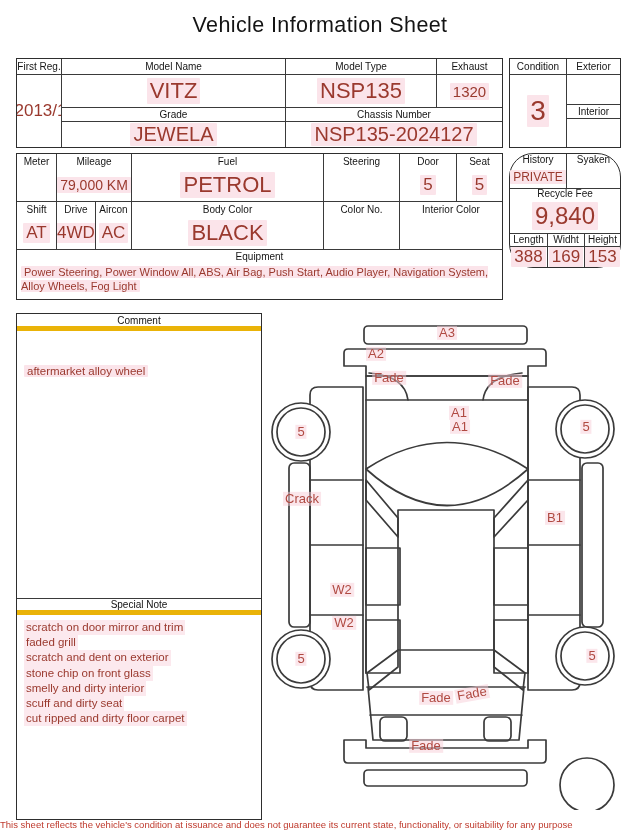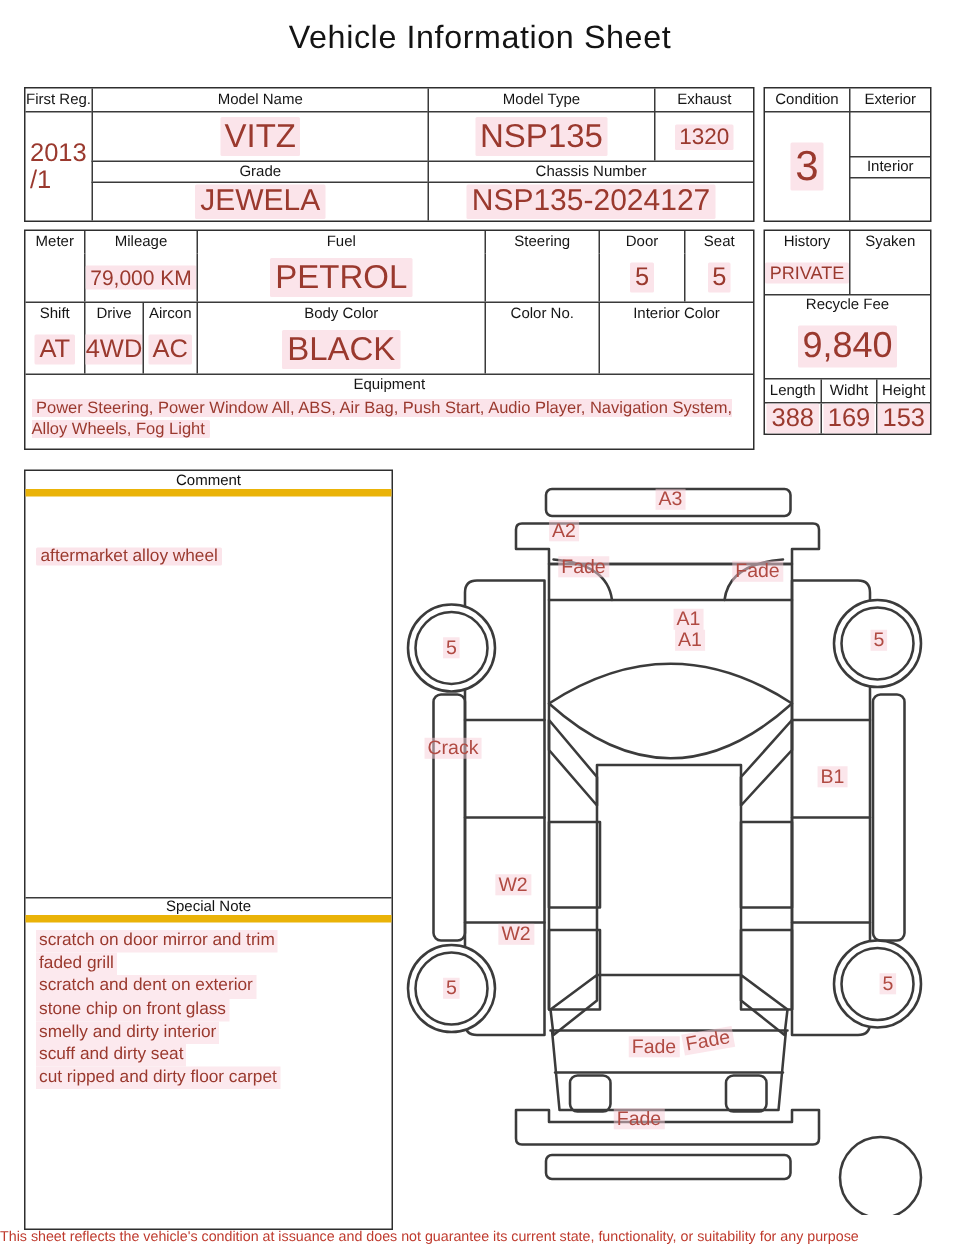--- a/index.html
+++ b/index.html
@@ -25,28 +25,28 @@
   .bt { border-top:1px solid #3a3a3a; }
   .row { display:flex; }
   .hl { background:#fbe4ea; padding:0 3px; border-radius:1px; }
   .f28{font-size:28px} .f24{font-size:24px} .f22{font-size:22px} .f21{font-size:15px}
   .f20{font-size:20px} .f17{font-size:17px} .f14{font-size:14px} .f12{font-size:12px}
   #t1 { left:16px; top:58px; width:487px; height:90px; display:grid;
         grid-template-columns:44px 224px 151px 1fr; grid-template-rows:15px 33px 14px 1fr; }
   #cond { left:509px; top:58px; width:112px; height:90px; display:grid;
         grid-template-columns:56px 1fr; grid-template-rows:15px 30px 14px 1fr; }
   #t2 { left:16px; top:153px; width:487px; height:147px; display:flex; flex-direction:column; }
-  #hb { left:509px; top:153px; width:112px; height:137px; display:flex; flex-direction:column; }
+  #hb { left:509px; top:153px; width:112px; height:115px; display:flex; flex-direction:column;border-radius:24px; }
   #cb { left:16px; top:313px; width:246px; height:507px; display:flex; flex-direction:column; }
   .sec-hdr { height:17px; flex:0 0 auto; font-size:10px; display:flex; align-items:center;
              justify-content:center; border-bottom:5px solid #eab308; }
   .freebox { color:#9a392e; font-size:11.5px; line-height:1.3; padding:5px 7px; }
   .sp-line { background:#fce9ee; display:table; padding:0 2px; white-space:nowrap;
              color:#9a392e; font-size:11.5px; line-height:1.32;text-align:center; }
-  .firstreg { flex-direction:column; align-items:flex-start; justify-content:center;
+  .firstreg { flex-direction:row; align-items:center; justify-content:center;
               padding-left:3px; font-size:17px; line-height:1.08; }
   #diagram { position:absolute; left:270px; top:310px; width:370px; height:500px; }
   #diagram svg { position:absolute; left:0; top:0; }
   .dlabel {
     position:absolute; font-size:13px; color:#b04a42; line-height:1.1;
     background:rgba(248,205,216,.5); padding:0 2px; white-space:nowrap;
   }
   .footer {
     position:absolute; top:819px; left:0; width:100%; text-align:left;
     font-size:9.5px; color:#bf3a2d;

